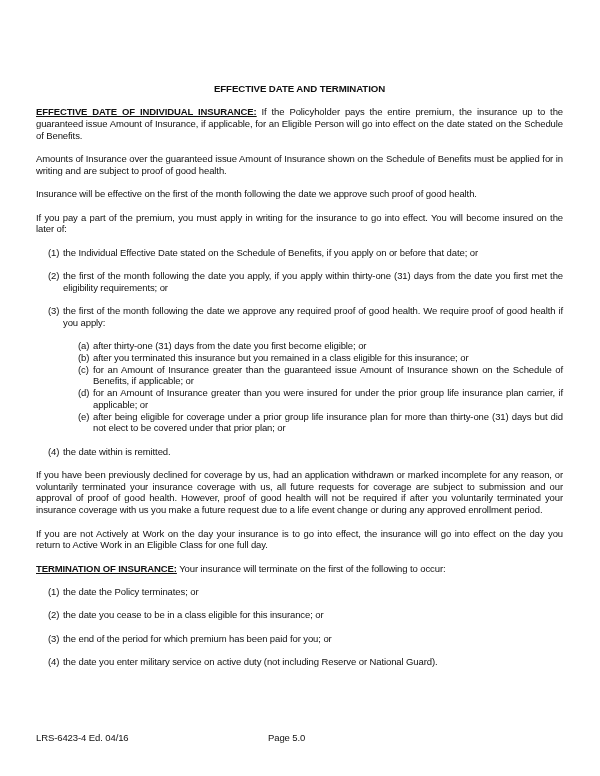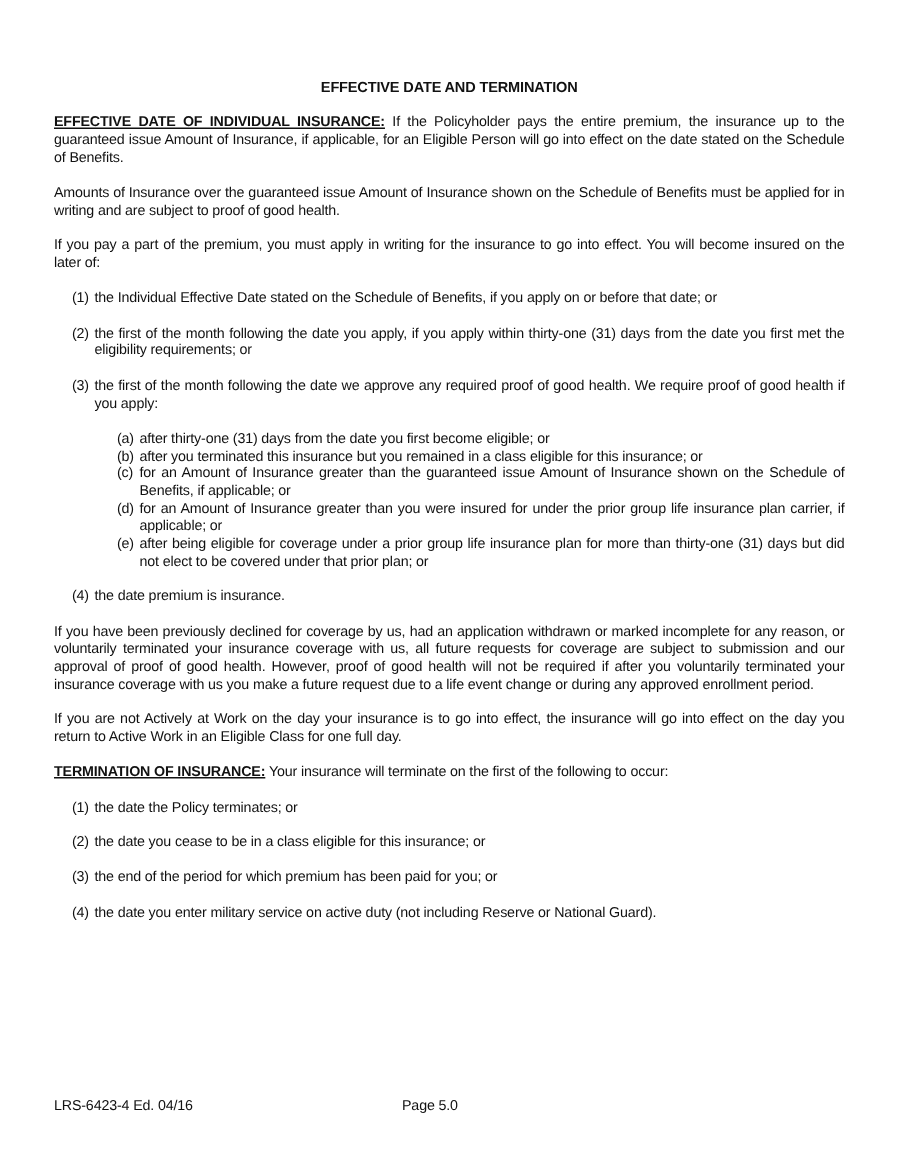--- a/index.html
+++ b/index.html
@@ -6,21 +6,21 @@
   html, body { background: #ffffff; }
   body {
     width: 600px; height: 776px;
     font-family: "Liberation Sans", sans-serif;
     color: #111;
     position: relative;
     overflow: hidden;
   }
   .page {
     position: absolute; inset: 0;
-    padding: 53px 37px 0 36px;
+    padding: 83px 37px 0 36px;
     font-size: 9.5px;
     line-height: 11.7px;
     letter-spacing: -0.1px;
   }
   .doc-title {
     text-align: center;
     font-weight: bold;
     font-size: 9.7px;
   }
   .para {
@@ -66,20 +66,21 @@
 
   <div class="doc-title">EFFECTIVE DATE AND TERMINATION</div>
 
   <p class="para">
     <b>EFFECTIVE DATE OF INDIVIDUAL INSURANCE:</b>
     <span>If the Policyholder pays the entire premium, the insurance up to the guaranteed issue Amount of Insurance, if applicable, for an Eligible Person will go into effect on the date stated on the Schedule of Benefits.</span>
   </p>
 
   <p class="para">Amounts of Insurance over the guaranteed issue Amount of Insurance shown on the Schedule of Benefits must be applied for in writing and are subject to proof of good health.</p>
 
+  <p class="para">Insurance will be effective on the first of the month following the date we approve such proof of good health.</p>
 
   <p class="para">If you pay a part of the premium, you must apply in writing for the insurance to go into effect.  You will become insured on the later of:</p>
 
   <div class="list">
 
     <div class="li">
       <span class="num">(1)</span>
       <span class="litext">the Individual Effective Date stated on the Schedule of Benefits, if you apply on or before that date; or</span>
     </div>
 
@@ -111,21 +112,21 @@
         <span class="litext">for an Amount of Insurance greater than you were insured for under the prior group life insurance plan carrier, if applicable; or</span>
       </div>
       <div class="li sub">
         <span class="num">(e)</span>
         <span class="litext">after being eligible for coverage under a prior group life insurance plan for more than thirty-one (31) days but did not elect to be covered under that prior plan; or</span>
       </div>
     </div>
 
     <div class="li">
       <span class="num">(4)</span>
-      <span class="litext">the date premium is insurance.</span>
+      <span class="litext">the date within is remitted.</span>
     </div>
 
   </div>
 
 
   <p class="para">If you have been previously declined for coverage by us, had an application withdrawn or marked incomplete for any reason, or voluntarily terminated your insurance coverage with us, all future requests for coverage are subject to submission and our approval of proof of good health.  However, proof of good health will not be required if after you voluntarily terminated your insurance coverage with us you make a future request due to a life event change or during any approved enrollment period.</p>
 
 
   <p class="para">If you are not Actively at Work on the day your insurance is to go into effect, the insurance will go into effect on the day you return to Active Work in an Eligible Class for one full day.</p>
 

